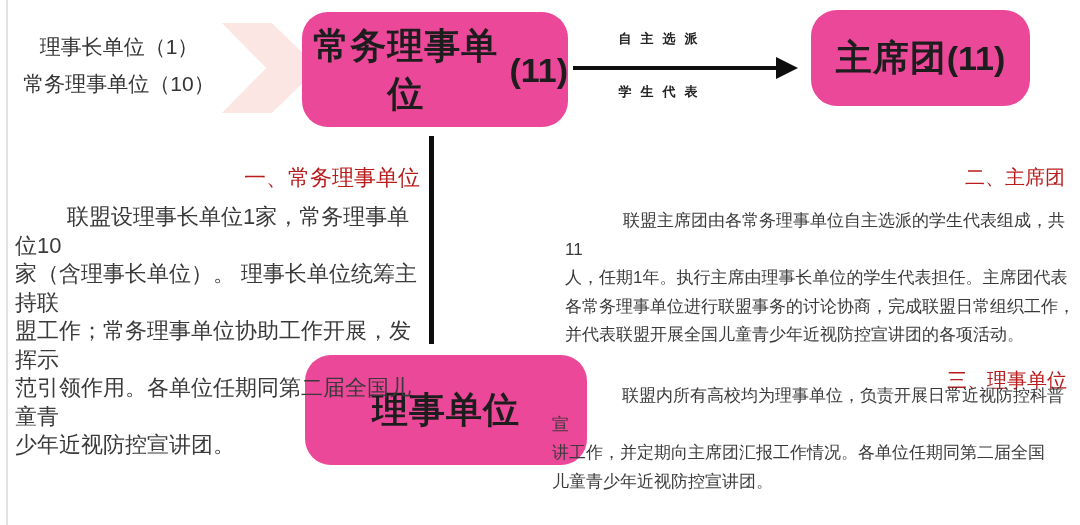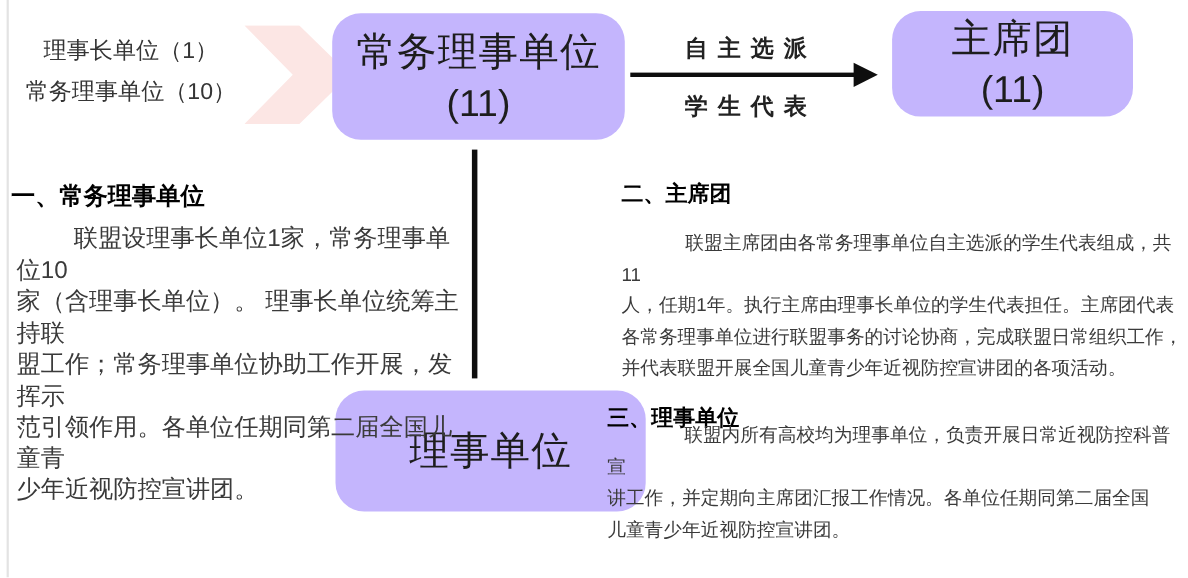--- a/index.html
+++ b/index.html
@@ -24,34 +24,34 @@
 
   
   .chevron {
     position: absolute; left: 222px; top: 23px; width: 96px; height: 90px;
     background: #fce6e4;
     clip-path: polygon(0% 0%, 52% 0%, 100% 50%, 52% 100%, 0% 100%, 46% 50%);
   }
 
   
   .box {
-    position: absolute; background: #c4b5fd; border-radius: 26px;
-    display: flex; flex-direction: column; align-items: center; justify-content: center;
-    color: #1d1d1d; font-weight: normal; text-align: center;
+    position: absolute; background: #ec4899; border-radius: 26px;
+    display: flex; flex-direction: row; align-items: center; justify-content: center;
+    color: #1d1d1d; font-weight: bold; text-align: center;
   }
   .box .box-title { font-size: 36px; line-height: 48px; letter-spacing: 1px; }
   .box .box-count { font-size: 34px; line-height: 46px; }
   .box-exec      { left: 302px; top: 12px;  width: 266px; height: 115px; }
   .box-presidium { left: 811px; top: 10px;  width: 219px; height: 96px; }
   .box-director  { left: 305px; top: 355px; width: 282px; height: 110px; }
 
   
   .harrow-label {
-    position: absolute; left: 588px; width: 180px; text-align: center;
-    font-size: 21px; font-weight: bold; color: #222222;
+    position: absolute; left: 568px; width: 180px; text-align: center;
+    font-size: 13px; font-weight: bold; color: #222222;
     letter-spacing: 9px; text-indent: 9px; white-space: nowrap;
   }
   .harrow-label.top    { top: 30px; }
   .harrow-label.bottom { top: 83px; }
   .harrow-line {
     position: absolute; left: 573px; top: 66px; width: 205px; height: 4px;
     background: #0e0e0e;
   }
   .harrow-head {
     position: absolute; left: 776px; top: 57px; width: 0; height: 0;
@@ -61,21 +61,21 @@
   }
 
   
   .vline {
     position: absolute; left: 429px; top: 136px; width: 5px; height: 208px;
     background: #0e0e0e;
   }
 
   
   .sec-heading {
-    position: absolute; text-align: left; font-weight: bold; color: #000000;
+    position: absolute; text-align: right; font-weight: normal; color: #b91c1c;
     white-space: nowrap;
   }
   .sec-body {
     position: absolute; color: #3a3a3a; white-space: pre-line; text-align: left;
   }
   .h1 { left: 10px;  top: 164px; width: 410px; font-size: 22px; line-height: 27px; }
   .b1 { left: 15px;  top: 203px; width: 412px; font-size: 22px;   line-height: 28.5px; text-indent: 52px; }
   .h2 { left: 565px; top: 164px; width: 500px; font-size: 20px; line-height: 26px; }
   .b2 { left: 565px; top: 207px; width: 512px; font-size: 17px;   line-height: 28.5px; text-indent: 58px; }
   .h3 { left: 552px; top: 367px; width: 515px; font-size: 20px; line-height: 26px; }

